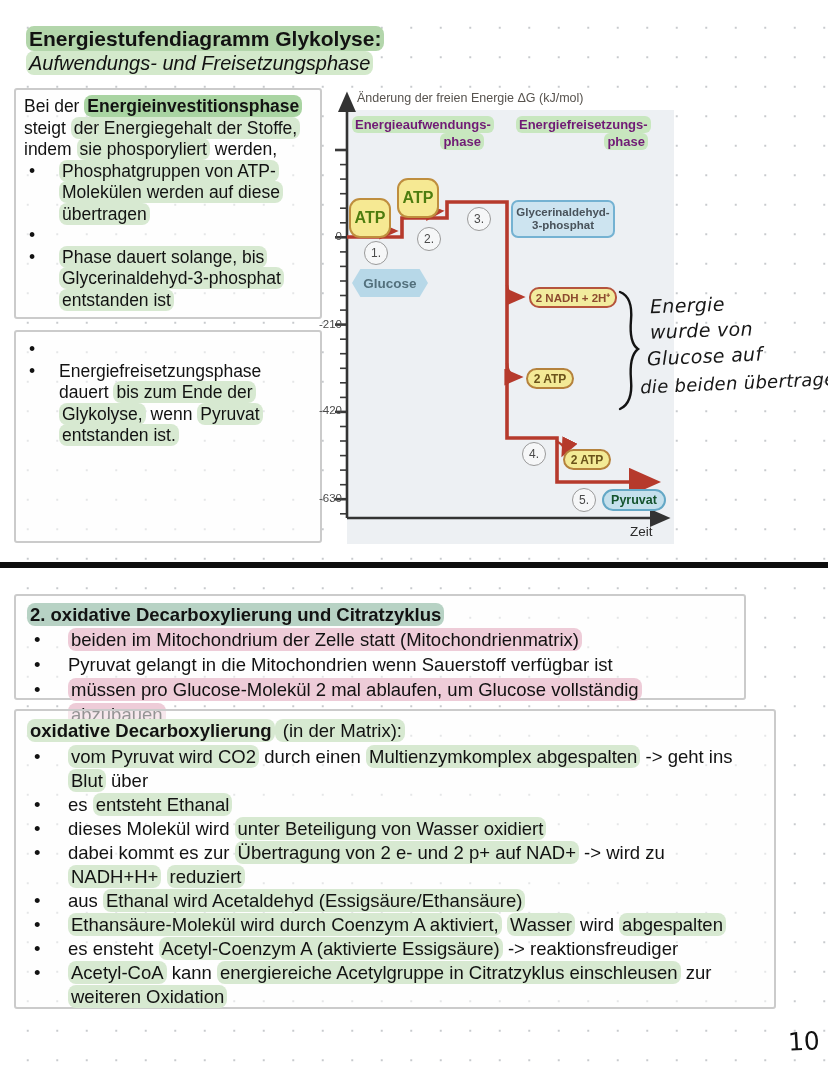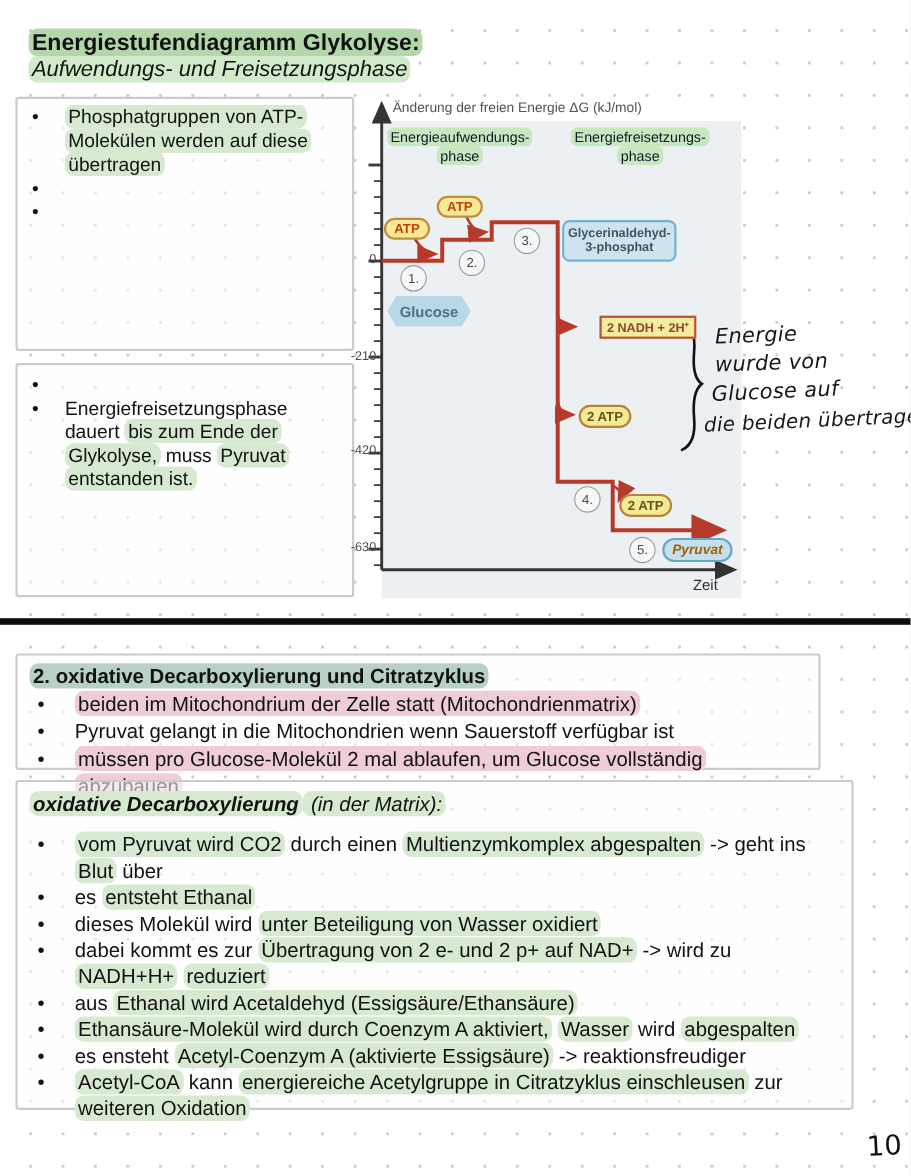--- a/index.html
+++ b/index.html
@@ -21,44 +21,44 @@
   .mk-p{background:#eeccd8;}
   
   .title-l1{left:26px;top:27px;font-size:21px;font-weight:bold;}
   .title-l2{left:26px;top:52px;font-size:20px;font-style:italic;}
   
   .notebox{border:2.5px solid #cbcbcb;border-radius:3px;background:rgba(253,253,253,0.55);box-sizing:border-box;}
   .bx1{left:14px;top:88px;width:308px;height:231px;padding:6px 8px;font-size:17.5px;line-height:21.5px;}
   .bx2{left:14px;top:330px;width:308px;height:213px;padding:7px 8px;font-size:17.5px;line-height:21.5px;}
   .bx3{left:14px;top:594px;width:732px;height:106px;padding:6px 11px;font-size:18.5px;line-height:25px;}
   .bx4{left:14px;top:709px;width:762px;height:300px;padding:8px 11px;font-size:18.5px;line-height:24px;}
-  .bx4 .hdr{margin-bottom:13px;font-style:italic;}
+  .bx4 .hdr{margin-bottom:2px;}
   .brow{display:flex;}
   .bmark{flex:none;width:30px;padding-left:5px;}
   .bx3 .bmark,.bx4 .bmark{width:34px;padding-left:7px;}
   .btxt{flex:1;}
   
   .divider{left:0;top:562px;width:828px;height:6px;background:#0e0e0e;}
   
   .ch-title{left:357px;top:91px;font-size:12.5px;color:#57534e;}
-  .phase{width:132px;text-align:center;font-size:13px;font-weight:normal;color:#0f172a;line-height:17px;}
+  .phase{width:132px;text-align:right;font-size:13px;font-weight:bold;color:#701a75;line-height:17px;}
   .phase .mk{background:#c8e7bf;border-radius:6px;}
   .ph1{left:352px;top:116px;}
   .ph2{left:516px;top:116px;}
   .pill{display:flex;align-items:center;justify-content:center;box-sizing:border-box;font-weight:bold;text-align:center;}
-  .p-atp{width:42px;height:20px;border:2px solid #bf8e3e;border-radius:11px;background:#f6e993;color:#c2410c;font-size:12px;}
+  .p-atp{width:42px;height:40px;border:2px solid #bf8e3e;border-radius:11px;background:#f6e993;color:#4d7c0f;font-size:16px;}
   .atp1{left:349px;top:198px;} .atp2{left:397px;top:178px;}
   .p-glc{left:352px;top:269px;width:76px;height:28px;background:#b7d8e8;color:#53707c;font-size:13.5px;
          clip-path:polygon(11% 0,89% 0,100% 50%,89% 100%,11% 100%,0 50%);}
   .p-g3p{left:511px;top:200px;width:104px;height:38px;background:#cde4f0;border:2px solid #74b2d2;border-radius:7px;
          color:#48525a;font-size:11.5px;line-height:13.5px;flex-direction:column;text-align:center;}
-  .p-nadh{left:529px;top:287px;width:88px;height:21px;background:#f2ec9e;border:2px solid #b5543c;border-radius:0;color:#8c4a2f;font-size:11.5px;margin-left:16px;}
+  .p-nadh{left:529px;top:287px;width:88px;height:21px;background:#f2ec9e;border:2px solid #b5543c;border-radius:10px;color:#8c4a2f;font-size:11.5px;}
   .p-2atp{width:48px;height:21px;background:#f3ea96;border:2px solid #b5823c;border-radius:11px;color:#6a531a;font-size:12px;}
   .a2atp1{left:526px;top:368px;} .a2atp2{left:563px;top:449px;}
-  .p-pyr{left:602px;top:489px;width:64px;height:22px;background:#c5e0ec;border:2px solid #64a8c6;border-radius:11px;color:#a16207;font-size:12.5px;font-style:italic;}
+  .p-pyr{left:602px;top:489px;width:64px;height:22px;background:#c5e0ec;border:2px solid #64a8c6;border-radius:11px;color:#14532d;font-size:12.5px;}
   .stepc{width:22px;height:22px;border:1.5px solid #9a9a9a;border-radius:50%;background:rgba(246,247,248,0.92);
          display:flex;align-items:center;justify-content:center;font-size:12px;color:#4a4a4a;}
   .s1{left:364px;top:241px;} .s2{left:417px;top:227px;} .s3{left:467px;top:207px;} .s4{left:522px;top:442px;} .s5{left:572px;top:488px;}
   .ytick{width:38px;text-align:right;font-size:11.5px;color:#4a4a4a;}
   .yt0{left:304px;top:230px;} .yt1{left:304px;top:318px;} .yt2{left:304px;top:404px;} .yt3{left:304px;top:492px;}
   .zeit{left:630px;top:524px;font-size:13.5px;color:#2b2b2b;}
   
   .hand{font-family:"DejaVu Sans",cursive;font-style:italic;font-size:19px;color:#171717;letter-spacing:0.3px;white-space:nowrap;}
   .hl0{left:650px;top:294px;transform:rotate(-2deg);}
   .hl1{left:650px;top:319px;transform:rotate(-2deg);}
@@ -127,39 +127,41 @@
     <path d="M507,363 Q508,377 520,377" stroke="#b63a2c" stroke-width="2.4" fill="none" marker-end="url(#ar)"></path>
     <path d="M556,441 Q567,446 563,454" stroke="#b63a2c" stroke-width="2.4" fill="none" marker-end="url(#ar)"></path>
 
     <path d="M620,292 Q633,297 631,320 Q629,343 638,349 Q629,356 631,380 Q633,403 620,409" stroke="#141414" stroke-width="2.4" fill="none" stroke-linecap="round"></path>
   </svg>
 
   <div class="abs title-l1"><span class="mk mk-t1" style="font-weight: bold;">Energiestufendiagramm Glykolyse:</span></div>
   <div class="abs title-l2"><span class="mk mk-t2">Aufwendungs- und Freisetzungsphase</span></div>
 
   <div class="abs notebox bx1">
+    <div><span>Bei der </span><span class="mk mk-G" style="font-weight: bold;">Energieinvestitionsphase</span><span> steigt </span><span class="mk mk-g">der Energiegehalt der Stoffe,</span><span> indem </span><span class="mk mk-g">sie phosporyliert</span><span> werden,</span></div>
     <div class="brow">
         <div class="bmark">•</div>
         <div class="btxt"><span class="mk mk-g">Phosphatgruppen von ATP-Molekülen werden auf diese übertragen</span></div>
       </div>
     <div class="brow">
         <div class="bmark">•</div>
       </div>
     <div class="brow">
         <div class="bmark">•</div>
+        <div class="btxt"><span class="mk mk-g">Phase dauert solange, bis</span><span> </span><span class="mk mk-g">Glycerinaldehyd-3-phosphat</span><span> </span><span class="mk mk-g">entstanden ist</span></div>
       </div>
   </div>
 
   <div class="abs notebox bx2">
     <div class="brow">
         <div class="bmark">•</div>
       </div>
     <div class="brow">
         <div class="bmark">•</div>
-        <div class="btxt"><span>Energiefreisetzungsphase dauert </span><span class="mk mk-g">bis zum Ende der Glykolyse,</span><span> muss </span><span class="mk mk-g">Pyruvat entstanden ist.</span></div>
+        <div class="btxt"><span>Energiefreisetzungsphase dauert </span><span class="mk mk-g">bis zum Ende der Glykolyse,</span><span> wenn </span><span class="mk mk-g">Pyruvat entstanden ist.</span></div>
       </div>
   </div>
 
   <div class="abs ch-title">Änderung der freien Energie ΔG (kJ/mol)</div>
   <div class="abs phase ph1">
     <span class="mk">Energieaufwendungs-</span><br>
     <span class="mk">phase</span>
   </div>
   <div class="abs phase ph2">
     <span class="mk">Energiefreisetzungs-</span><br>

